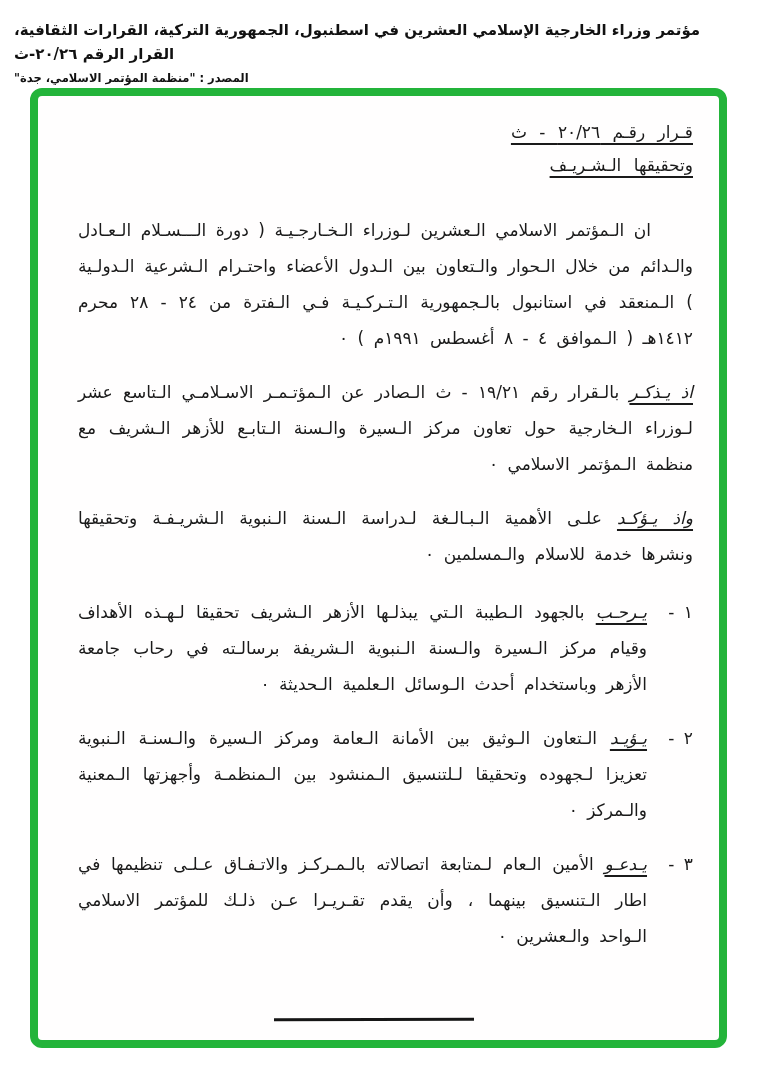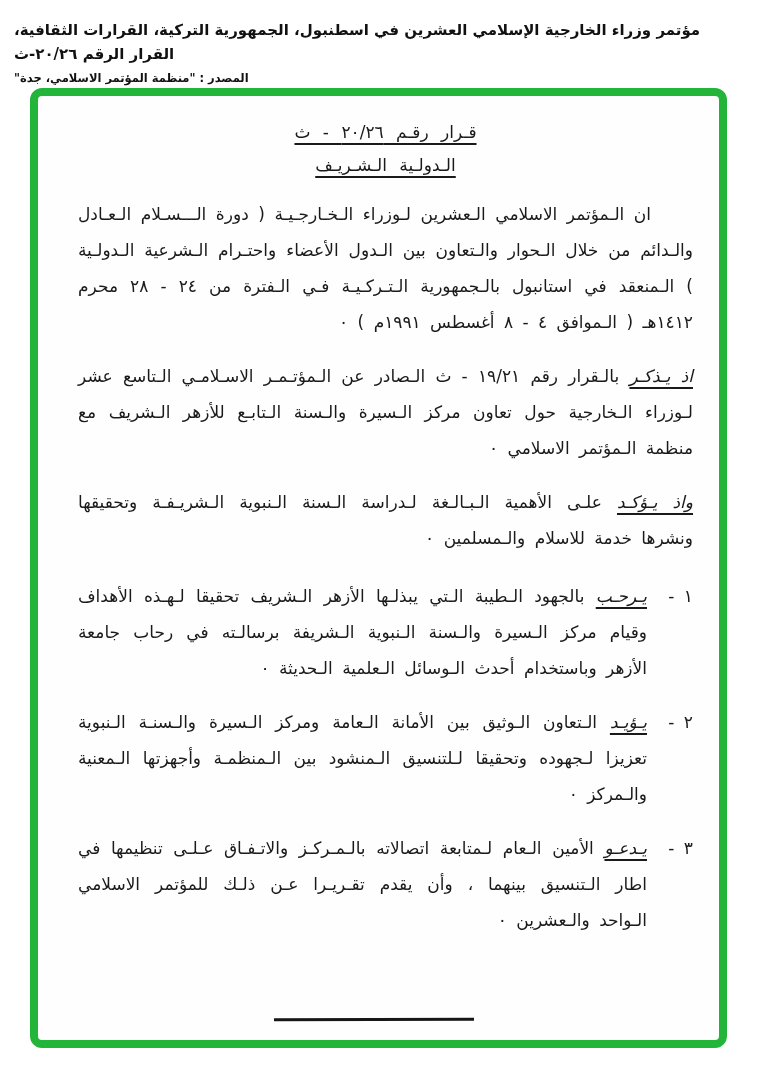--- a/index.html
+++ b/index.html
@@ -35,21 +35,21 @@
   }
   
   .doc{
     direction:rtl;
     padding:20px 26px 0 40px;
     font-size:17px;
     line-height:36px;
     word-spacing:4px;
     color:#1a1a1a;
   }
-  .titles{text-align:center;margin:0 0 14px 0;}
+  .titles{text-align:right;margin:0 0 30px 0;}
   .title-line{
     display:block;
     line-height:33px;
     text-decoration:underline;
     text-underline-offset:5px;
     text-decoration-thickness:1.5px;
     word-spacing:7px;
     white-space:nowrap;
   }
   .para{
@@ -92,21 +92,21 @@
 <div class="hdr">
   <div class="hdr-line1">مؤتمر وزراء الخارجية الإسلامي العشرين في اسطنبول، الجمهورية التركية، القرارات الثقافية، القرار الرقم ٢٠/٢٦-ث</div>
   <div class="hdr-line2">المصدر :  "منظمة المؤتمر الاسلامي، جدة"</div>
 </div>
 
 <div class="frame">
   <div class="doc">
 
     <div class="titles">
       <span class="title-line">قـرار رقـم ٢٠/٢٦ - ث</span>
-      <span class="title-line">الـدولـية الـشـريـف</span>
+      <span class="title-line">وتحقيقها الـشـريـف</span>
     </div>
 
     <p class="para first"><span>ان الـمؤتمر الاسلامي الـعشرين لـوزراء الـخـارجـيـة ( دورة الـــسـلام الـعـادل والـدائم من خلال الـحوار والـتعاون بين الـدول الأعضاء واحتـرام الـشرعية الـدولـية ) الـمنعقد في استانبول بالـجمهورية الـتـركـيـة فـي الـفترة من ٢٤ - ٢٨ محرم ١٤١٢هـ ( الـموافق ٤ - ٨ أغسطس ١٩٩١م ) ٠</span></p>
 
     <p class="para"><span class="lead">اذ يـذكـر</span> <span>بالـقرار رقم ١٩/٢١ - ث الـصادر عن الـمؤتـمـر الاسـلامـي الـتاسع عشر لـوزراء الـخارجية حول تعاون مركز الـسيرة والـسنة الـتابـع للأزهر الـشريف مع منظمة الـمؤتمر الاسلامي ٠</span></p>
 
     <p class="para last-preamble"><span class="lead">واذ يـؤكـد</span> <span>علـى الأهمية الـبـالـغة لـدراسة الـسنة الـنبوية الـشريـفـة وتحقيقها ونشرها خدمة للاسلام والـمسلمين ٠</span></p>
 
     <div class="item">
       <span class="marker">١ -</span>

